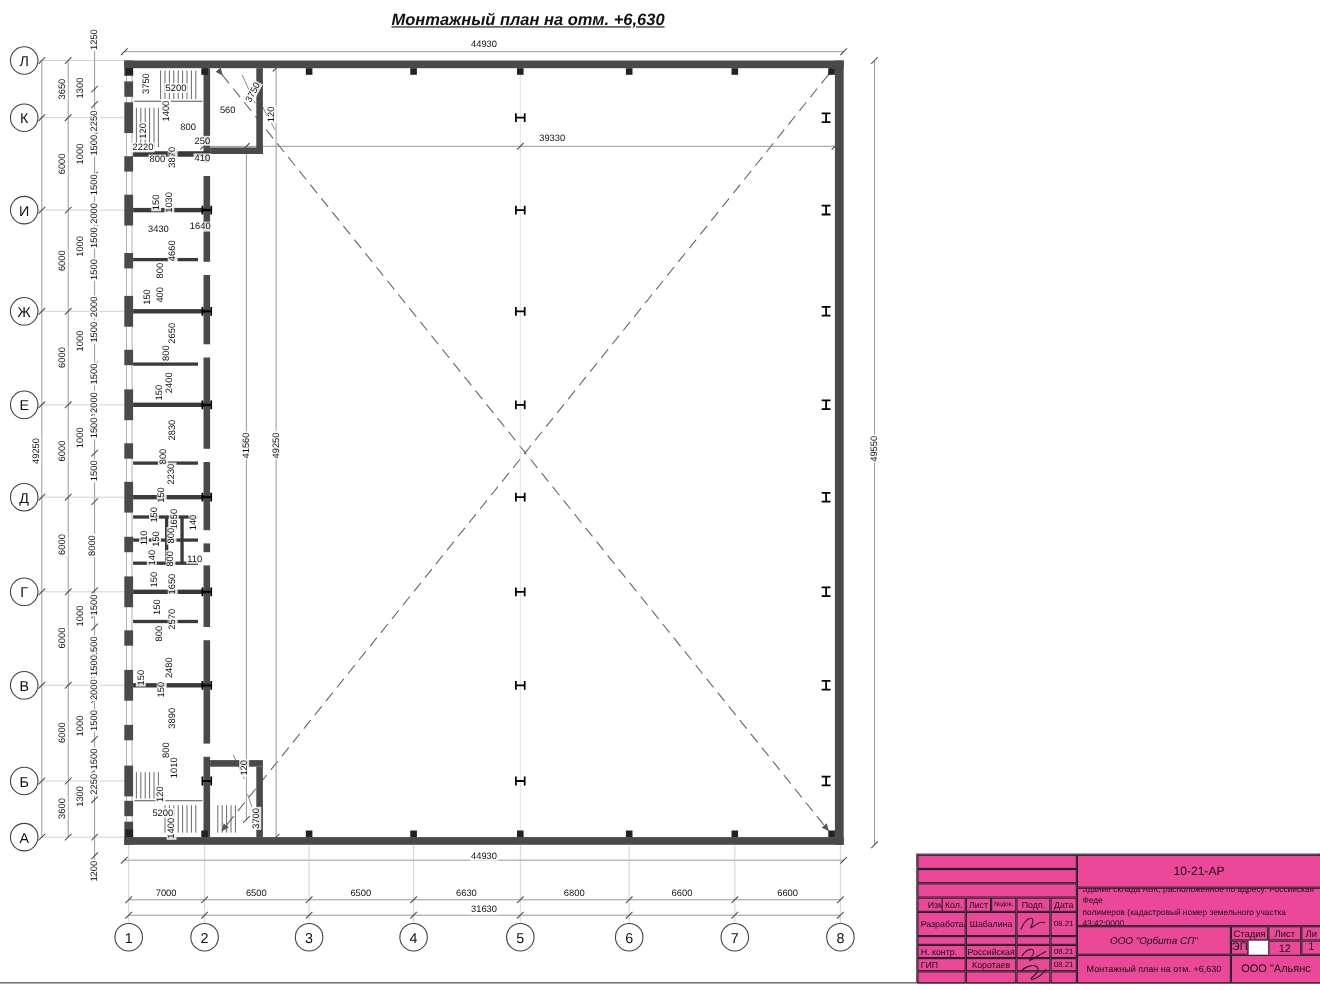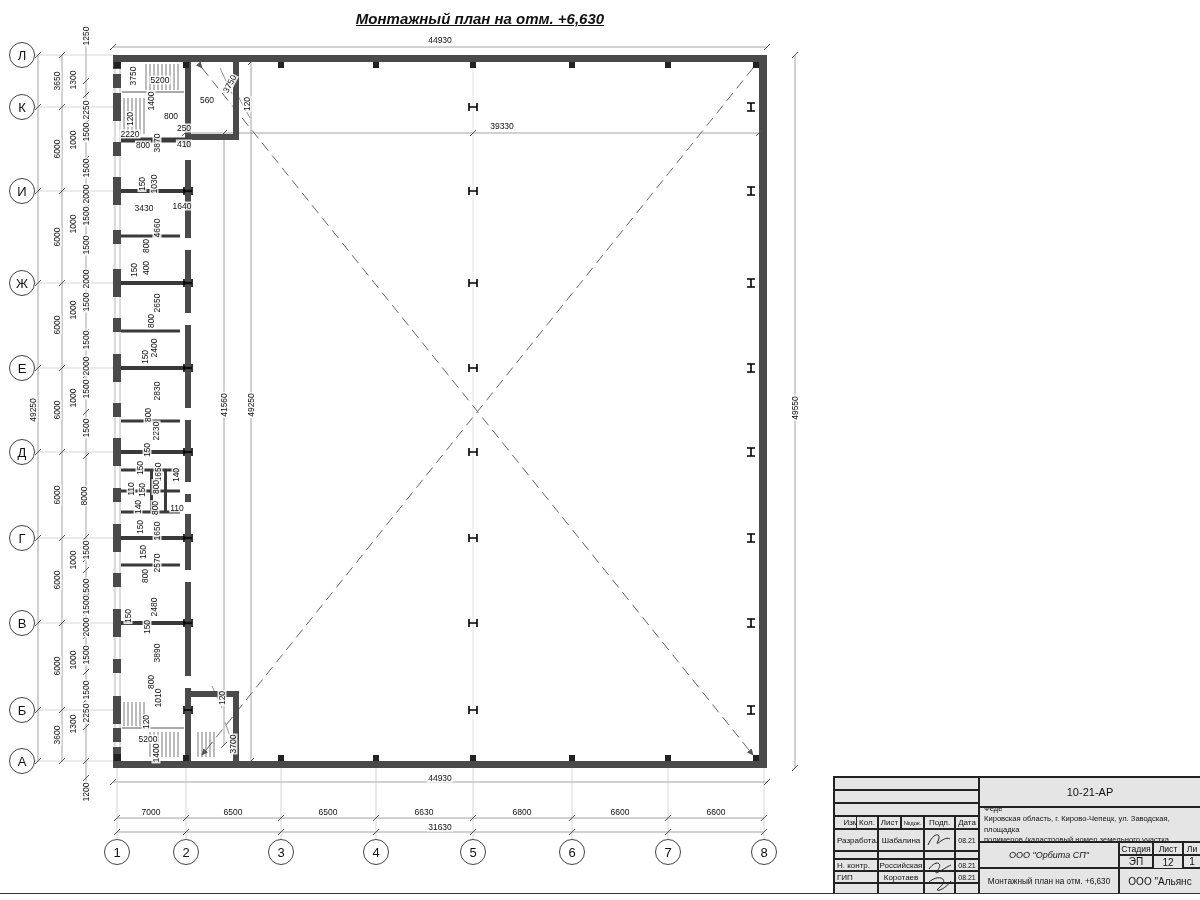--- a/index.html
+++ b/index.html
@@ -12,21 +12,21 @@
   .dim.r2{transform:translate(-50%,-50%) rotate(-62deg);}
   .axc{position:absolute;width:24px;height:24px;border:1.2px solid #444;border-radius:50%;
        background:#fff;display:flex;align-items:center;justify-content:center;
        font-size:13px;color:#111;transform:translate(-50%,-50%);}
   #plan-title{position:absolute;left:250px;top:10px;width:460px;text-align:center;
        font-size:15px;font-style:italic;font-weight:bold;text-decoration:underline;}
   
   #tblock{position:absolute;left:833px;top:776px;width:367px;height:117px;
           border:1.6px solid #222;box-sizing:border-box;font-size:8px;}
   .tb{position:absolute;box-sizing:border-box;border:0.8px solid #222;overflow:hidden;
-      display:flex;align-items:center;justify-content:center;text-align:center;background:#e5e5e5;}
+      display:flex;align-items:center;justify-content:center;text-align:center;background:#ec4899;}
   .tb.left{justify-content:flex-start;text-align:left;padding-left:2px;}
   #tb-code{font-size:11px;}
   #tb-desc{flex-direction:column;align-items:flex-start;justify-content:center;
            font-size:7.6px;line-height:10.5px;padding-left:4px;text-align:left;}
   #tb-org{font-style:italic;font-size:9px;}
   #tb-draw{font-size:8.2px;}
   #tb-comp{font-size:10px;}
   .stageh{font-size:8.6px;}
   .stagev{font-size:10px;}
   #frame-bottom{position:absolute;left:0;top:893px;width:1200px;height:0;border-top:1.2px solid #333;}
@@ -482,28 +482,27 @@
 
     <svg style="position:absolute;left:90px;top:52px" width="31" height="65">
       <path d="M4,16 C10,2 18,4 14,12 C10,20 20,6 26,10" stroke="#222" stroke-width="1" fill="none"></path>
       <path d="M5,40 C12,30 20,34 13,42 C8,48 22,38 27,36" stroke="#222" stroke-width="1" fill="none"></path>
       <path d="M4,54 C14,44 26,50 16,58 C8,64 20,62 27,52" stroke="#222" stroke-width="1" fill="none"></path>
     </svg>
 
     <div class="tb" id="tb-code" style="left:145px;top:0;width:222px;height:30px">10-21-АР</div>
     <div class="tb" id="tb-desc" style="left:145px;top:30px;width:222px;height:35px">
       <span>Здание склада АБК, расположенное по адресу: Российская Феде</span>
-      <span>Кировская область, г. Кирово-Чепецк, ул. Заводская, площадка</span>
       <span>полимеров (кадастровый номер земельного участка 43:42:0000</span>
     </div>
     <div class="tb" id="tb-org" style="left:145px;top:65px;width:140px;height:26px">ООО "Орбита СП"</div>
     <div class="tb" id="tb-draw" style="left:145px;top:91px;width:140px;height:26px">Монтажный план на отм. +6,630</div>
     <div class="tb stageh" style="left:285px;top:65px;width:34px;height:13px">Стадия</div>
     <div class="tb stageh" style="left:319px;top:65px;width:30px;height:13px">Лист</div>
     <div class="tb stageh" style="left:349px;top:65px;width:18px;height:13px">Ли</div>
-    <div class="tb stagev" style="left:285px;top:78px;width:34px;height:13px">ЭП</div>
+    <div class="tb stagev" style="left:285px;top:78px;width:16px;height:13px">ЭП</div>
     <div class="tb stagev" style="left:319px;top:78px;width:30px;height:15px">12</div>
     <div class="tb stagev" style="left:349px;top:78px;width:18px;height:13px">1</div>
     <div class="tb" id="tb-comp" style="left:285px;top:91px;width:82px;height:26px">ООО "Альянс</div>
   </div>
 
   <div id="frame-bottom"></div>
 </div>
 
 </body></html>

